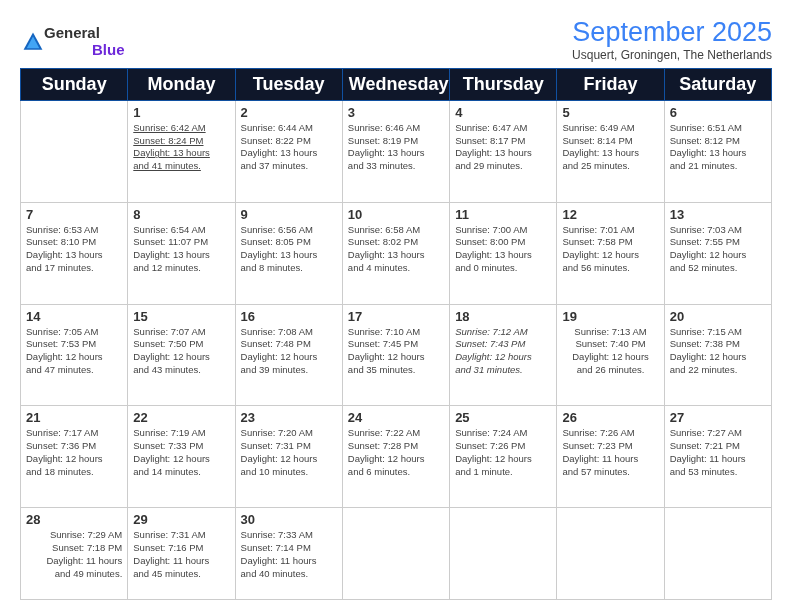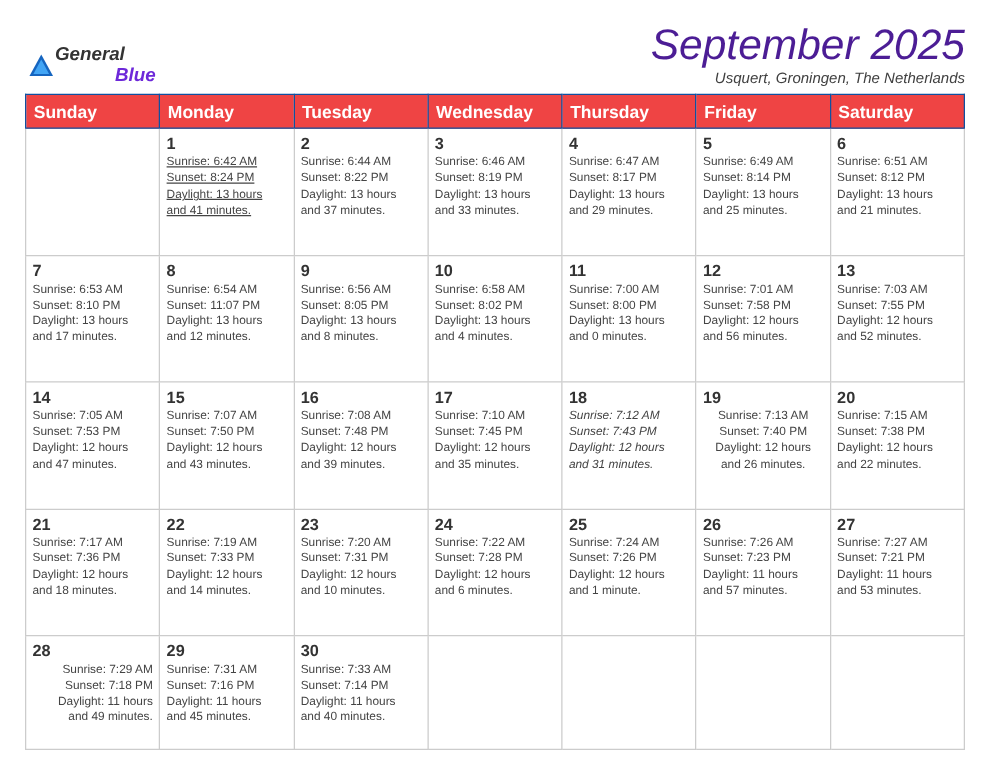--- a/index.html
+++ b/index.html
@@ -12,24 +12,23 @@
     }
     .page {
       width: 792px;
       height: 612px;
       padding: 18px 20px 12px 20px;
       display: flex;
       flex-direction: column;
     }
     .header {
       display: flex;
-      align-items: flex-end;
+      align-items: center;
       justify-content: space-between;
       margin-bottom: 6px;
-      font-style: italic;
     }
     .logo {
       display: flex;
       align-items: center;
       margin-top: 4px;
     }
     .logo-text {
       font-size: 15px;
       font-weight: bold;
       line-height: 1.1;
@@ -38,42 +37,42 @@
     .logo-blue { color: #6d28d9; margin-left: 48px; }
     .logo-icon {
       width: 22px;
       height: 22px;
       margin-left: 2px;
     }
     .title-block {
       text-align: right;
     }
     .month-title {
-      font-size: 34px;
+      font-size: 27px;
       font-weight: normal;
-      color: #4c1d95;
+      color: #3b82f6;
       line-height: 1.1;
     }
     .location {
       font-size: 12px;
       color: #404040;
     }
     .calendar {
       flex: 1;
       border: 1px solid #ccc;
       border-collapse: collapse;
       width: 100%;
       table-layout: fixed;
     }
     .calendar th {
-      background: #ef4444;
+      background: #0f172a;
       color: #fff;
-      text-align: left;
+      text-align: center;
       padding: 5px 6px;
-      font-size: 14px;
+      font-size: 18px;
       font-weight: bold;
       border: 1px solid #1050a0;
     }
     .calendar td {
       border: 1px solid #ccc;
       vertical-align: top;
       padding: 4px 5px;
       font-size: 10px;
       color: #333;
       height: 86px;

